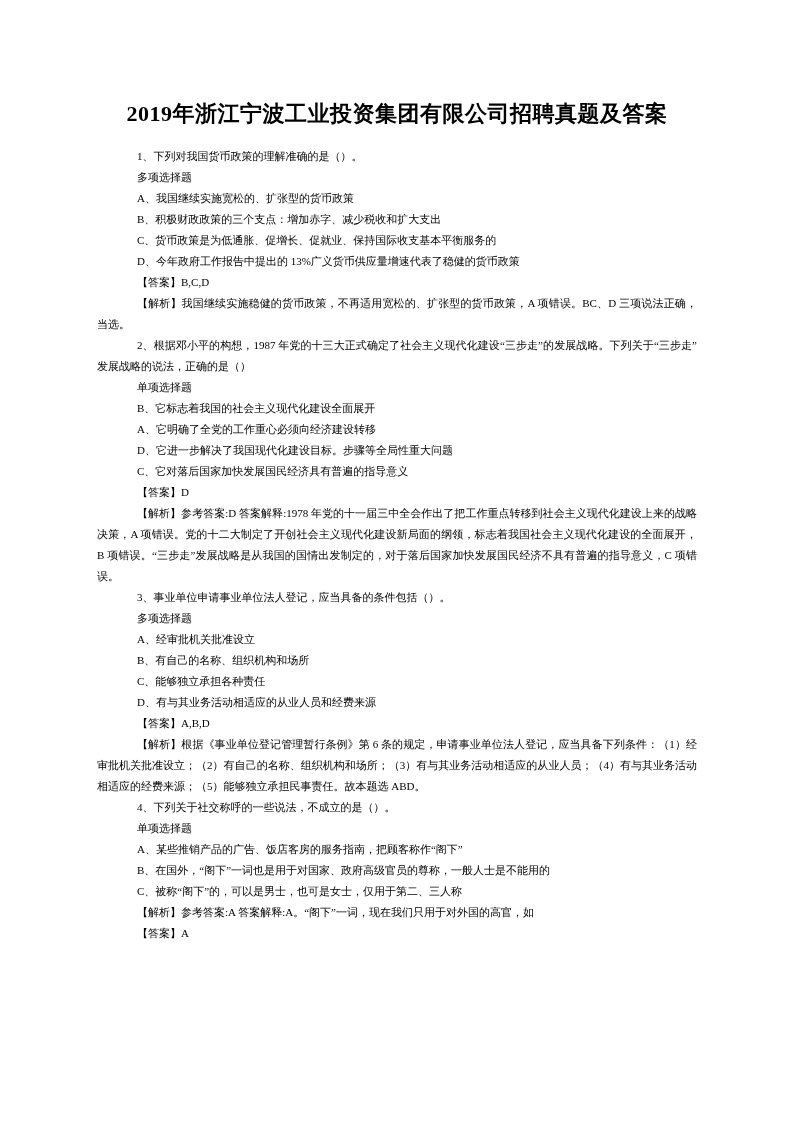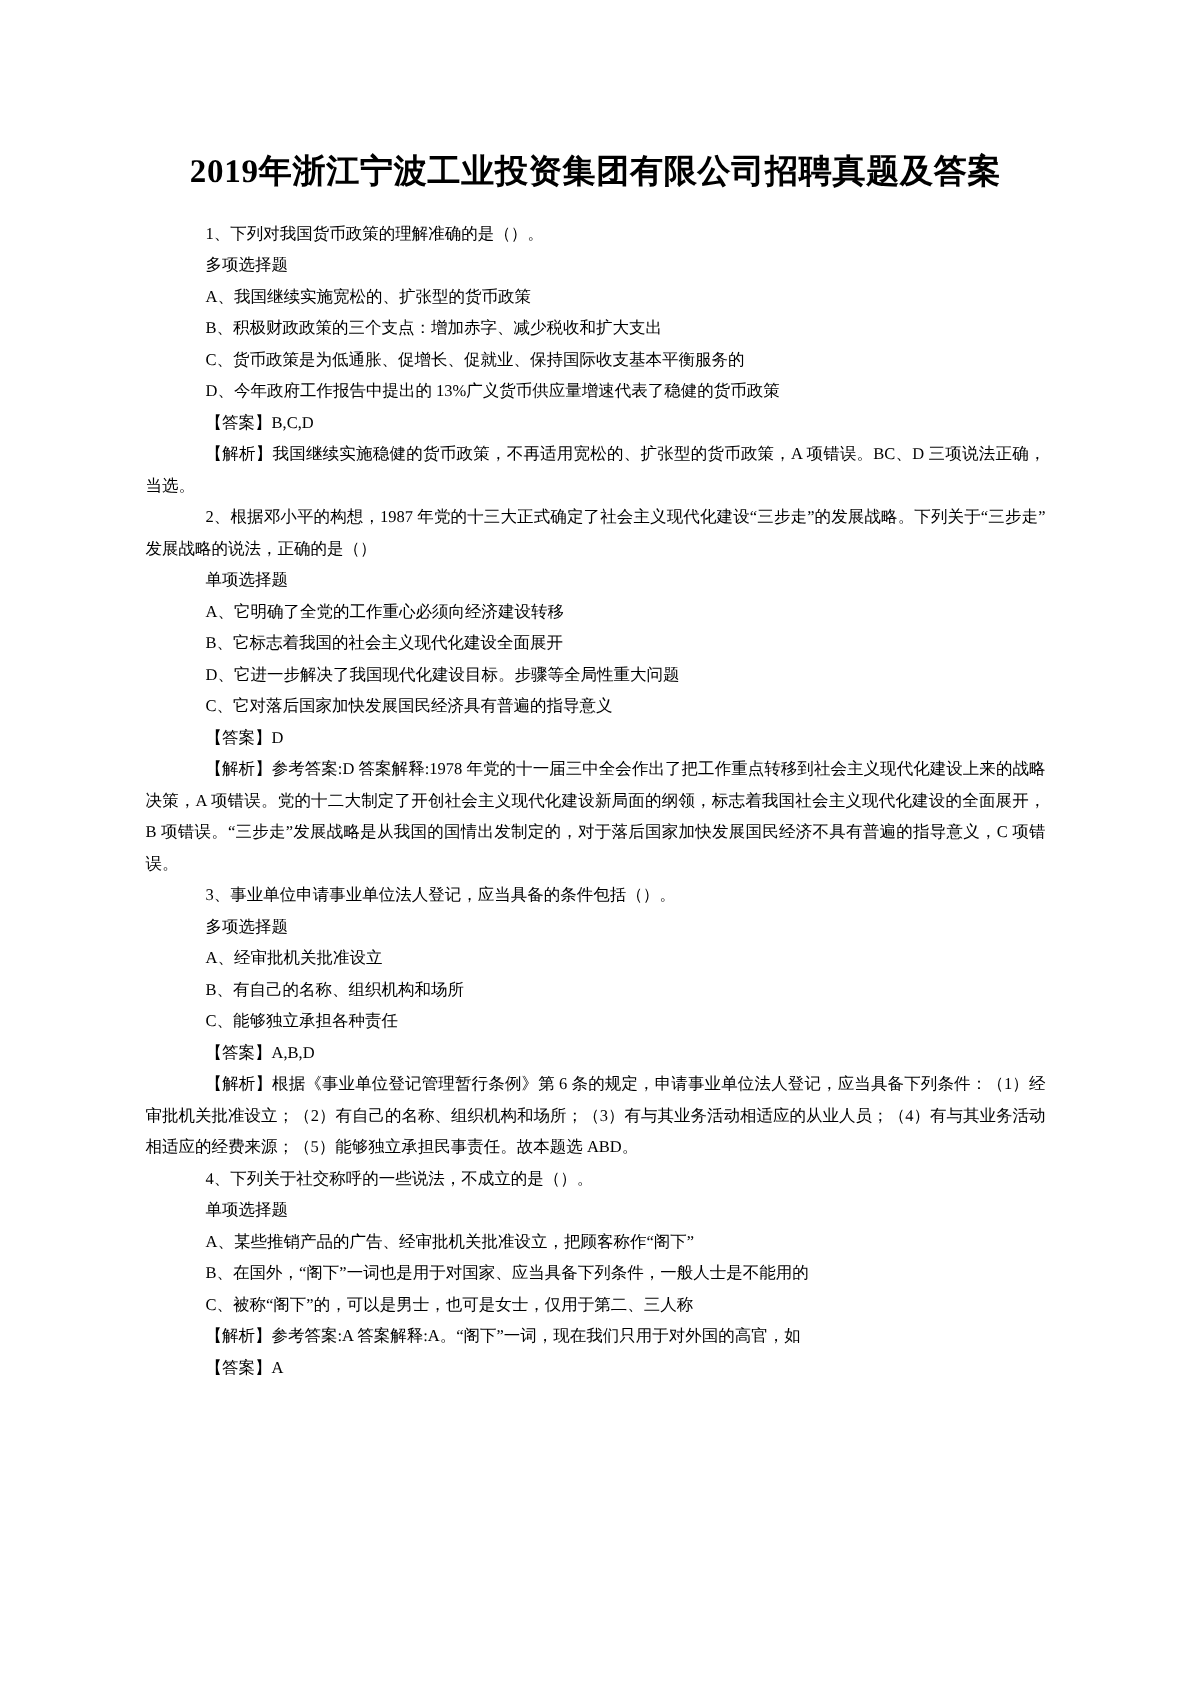--- a/index.html
+++ b/index.html
@@ -54,41 +54,42 @@
     <p class="para">B、积极财政政策的三个支点：增加赤字、减少税收和扩大支出</p>
     <p class="para">C、货币政策是为低通胀、促增长、促就业、保持国际收支基本平衡服务的</p>
     <p class="para">D、今年政府工作报告中提出的 13%广义货币供应量增速代表了稳健的货币政策</p>
     <p class="para"><span>【答案】</span><span>B,C,D</span></p>
     <p class="para">【解析】我国继续实施稳健的货币政策，不再适用宽松的、扩张型的货币政策，A 项错误。BC、D 三项说法正确，当选。</p>
   </div>
 
   <div class="question-block">
     <p class="para">2、根据邓小平的构想，1987 年党的十三大正式确定了社会主义现代化建设“三步走”的发展战略。下列关于“三步走”发展战略的说法，正确的是（）</p>
     <p class="para">单项选择题</p>
+    <p class="para">B、它标志着我国的社会主义现代化建设全面展开</p>
     <p class="para">A、它明确了全党的工作重心必须向经济建设转移</p>
-    <p class="para">B、它标志着我国的社会主义现代化建设全面展开</p>
     <p class="para">D、它进一步解决了我国现代化建设目标。步骤等全局性重大问题</p>
     <p class="para">C、它对落后国家加快发展国民经济具有普遍的指导意义</p>
     <p class="para"><span>【答案】</span><span>D</span></p>
     <p class="para">【解析】参考答案:D 答案解释:1978 年党的十一届三中全会作出了把工作重点转移到社会主义现代化建设上来的战略决策，A 项错误。党的十二大制定了开创社会主义现代化建设新局面的纲领，标志着我国社会主义现代化建设的全面展开，B 项错误。“三步走”发展战略是从我国的国情出发制定的，对于落后国家加快发展国民经济不具有普遍的指导意义，C 项错误。</p>
   </div>
 
   <div class="question-block">
     <p class="para">3、事业单位申请事业单位法人登记，应当具备的条件包括（）。</p>
     <p class="para">多项选择题</p>
     <p class="para">A、经审批机关批准设立</p>
     <p class="para">B、有自己的名称、组织机构和场所</p>
     <p class="para">C、能够独立承担各种责任</p>
+    <p class="para">D、有与其业务活动相适应的从业人员和经费来源</p>
     <p class="para"><span>【答案】</span><span>A,B,D</span></p>
     <p class="para">【解析】根据《事业单位登记管理暂行条例》第 6 条的规定，申请事业单位法人登记，应当具备下列条件：（1）经审批机关批准设立；（2）有自己的名称、组织机构和场所；（3）有与其业务活动相适应的从业人员；（4）有与其业务活动相适应的经费来源；（5）能够独立承担民事责任。故本题选 ABD。</p>
   </div>
 
   <div class="question-block">
     <p class="para">4、下列关于社交称呼的一些说法，不成立的是（）。</p>
     <p class="para">单项选择题</p>
-    <p class="para">A、某些推销产品的广告、经审批机关批准设立，把顾客称作“阁下”</p>
-    <p class="para">B、在国外，“阁下”一词也是用于对国家、应当具备下列条件，一般人士是不能用的</p>
+    <p class="para">A、某些推销产品的广告、饭店客房的服务指南，把顾客称作“阁下”</p>
+    <p class="para">B、在国外，“阁下”一词也是用于对国家、政府高级官员的尊称，一般人士是不能用的</p>
     <p class="para">C、被称“阁下”的，可以是男士，也可是女士，仅用于第二、三人称</p>
     <p class="para">【解析】参考答案:A 答案解释:A。“阁下”一词，现在我们只用于对外国的高官，如</p>
     <p class="para"><span>【答案】</span><span>A</span></p>
   </div>
 
 </div>
 
 </body></html>

